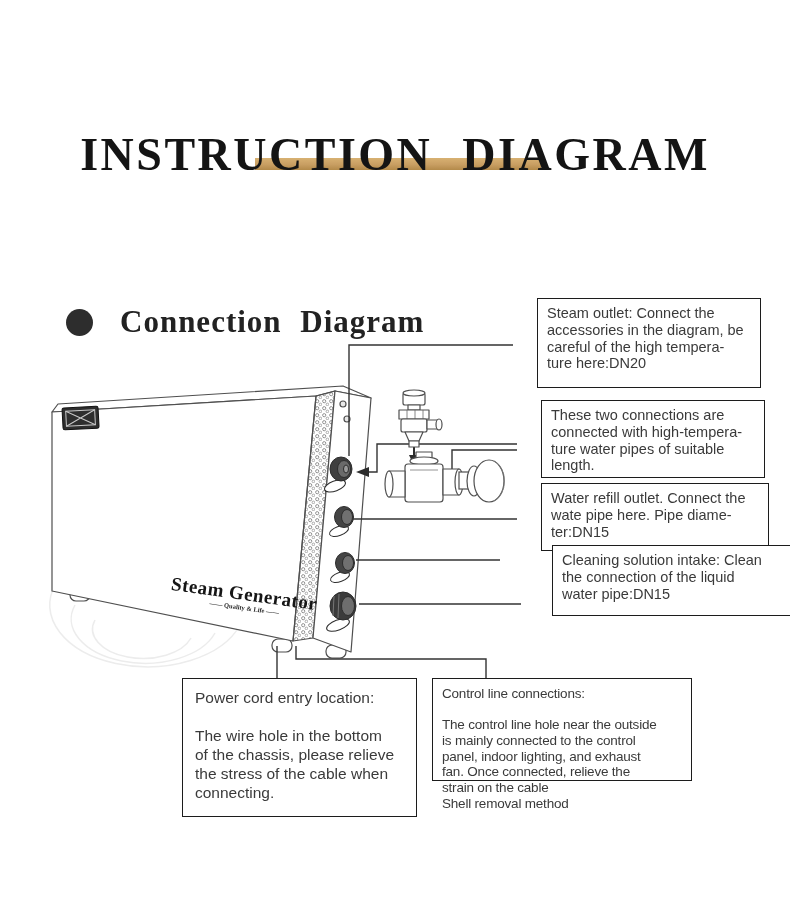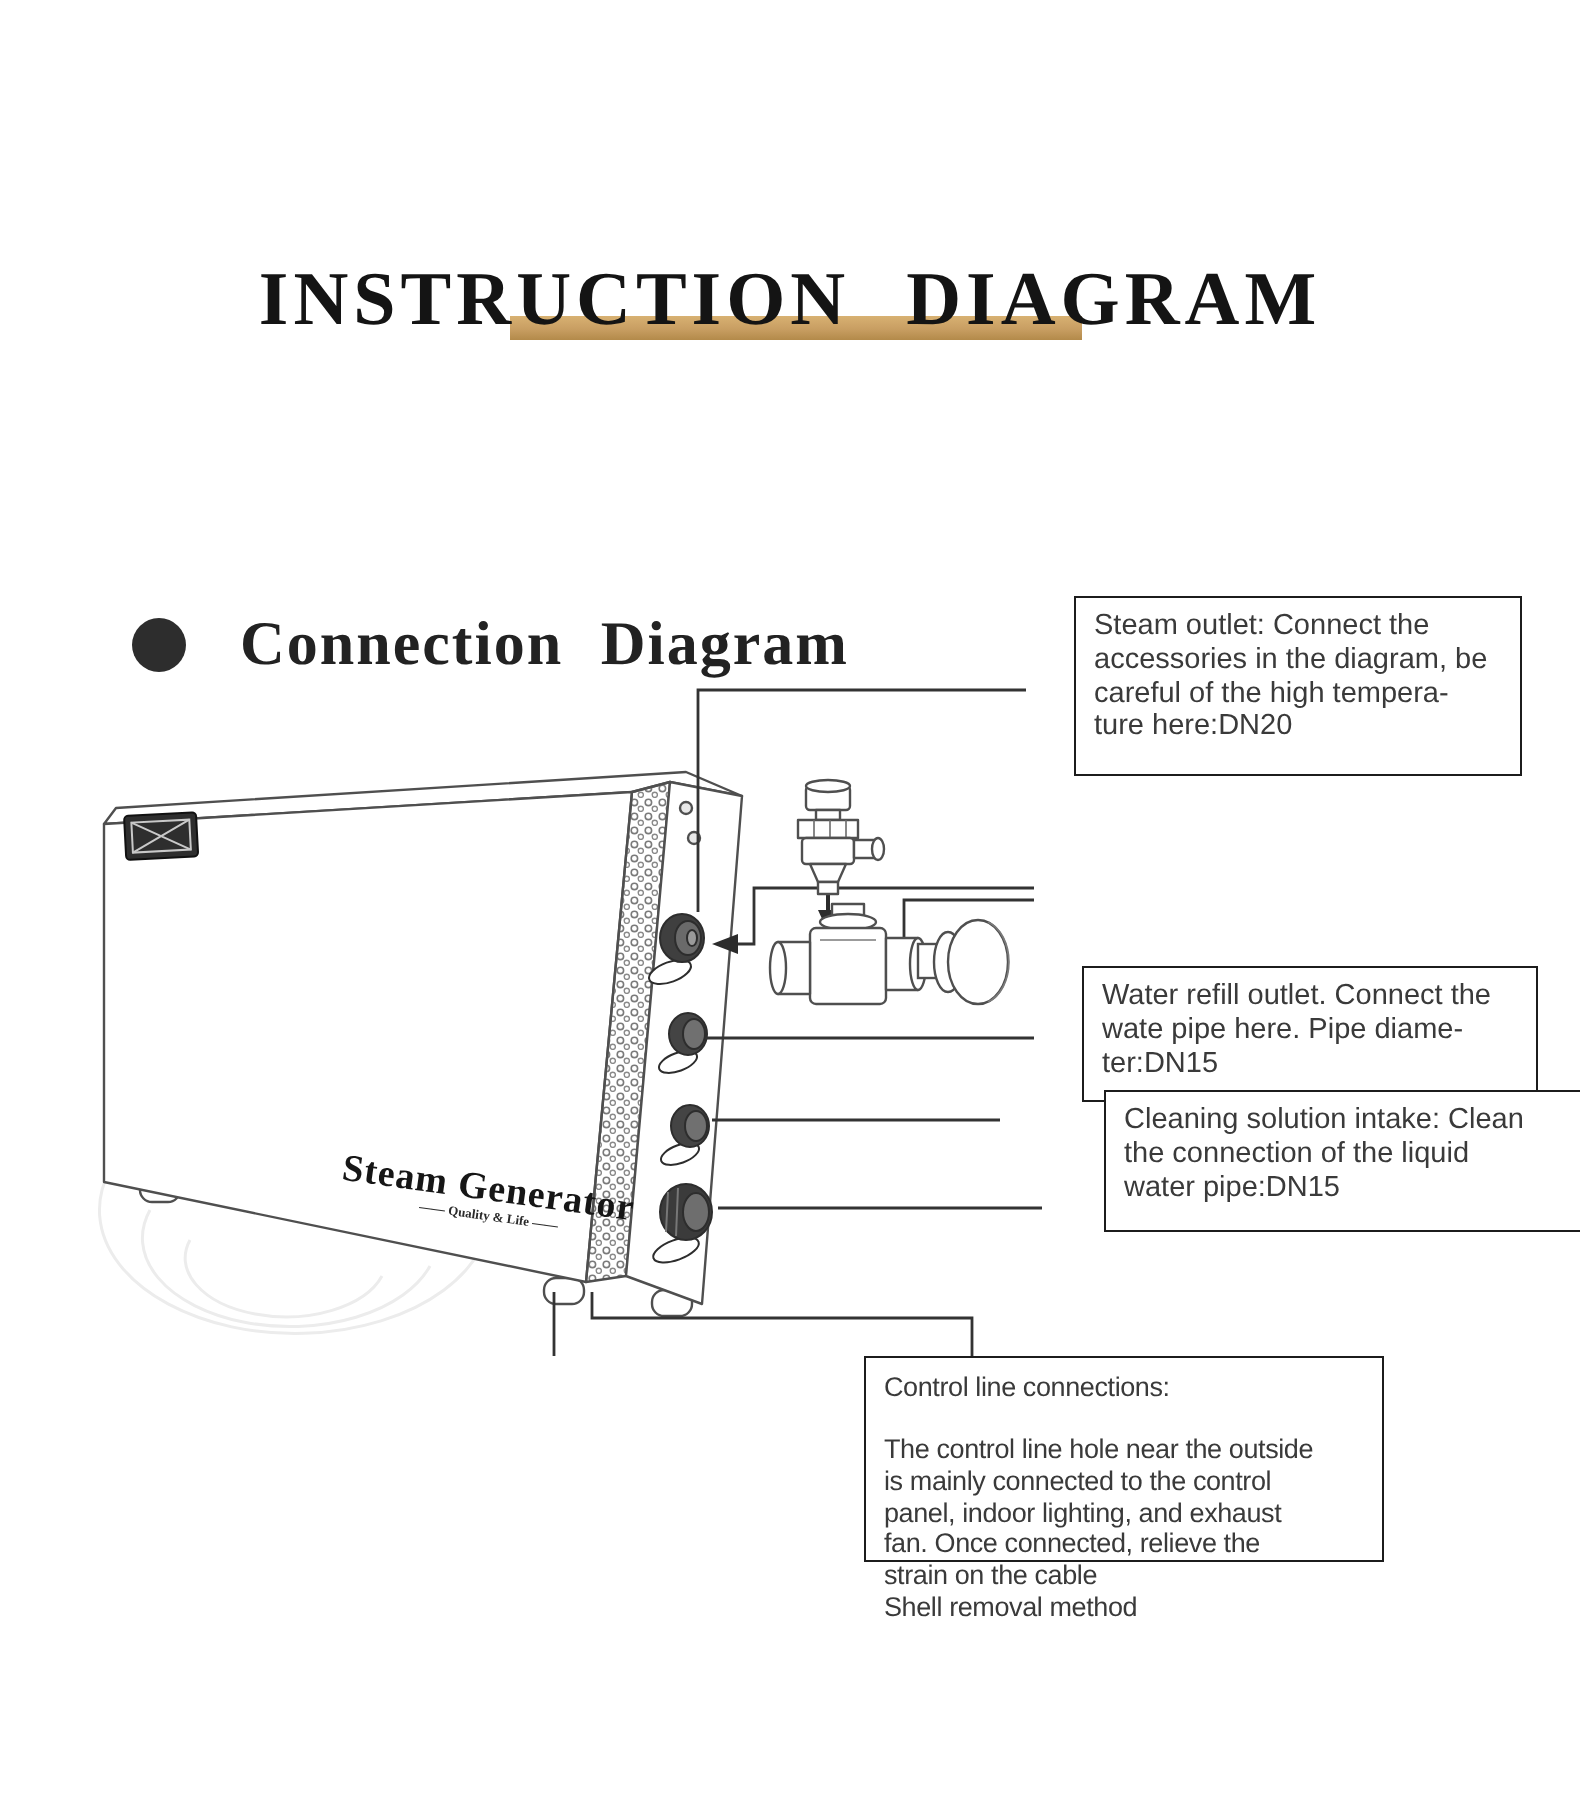--- a/index.html
+++ b/index.html
@@ -4,21 +4,21 @@
 <style>
   html,body{margin:0;padding:0;background:#ffffff;}
   .canvas{position:relative;width:790px;height:897px;background:#ffffff;overflow:hidden;
           font-family:"Liberation Sans",sans-serif;}
 
   
   .title-wrap{position:absolute;left:0;top:128px;width:790px;height:60px;text-align:center;}
   .gold-bar{position:absolute;left:255px;top:30px;width:286px;height:12px;
             background:linear-gradient(180deg,#d8b172 0%,#c89e62 55%,#b38a4a 100%);z-index:0;}
   .page-title{position:relative;z-index:1;margin:0;font-family:"Liberation Serif",serif;
-              font-size:38px;font-weight:700;letter-spacing:2.5px;word-spacing:16px;color:#141414;}
+              font-size:46px;font-weight:700;letter-spacing:2.5px;word-spacing:16px;color:#141414;}
 
   
   .section-head{position:absolute;left:66px;top:292px;display:flex;align-items:center;gap:15px;z-index:3;}
   .bullet{width:27px;height:27px;border-radius:50%;background:#2d2d2d;flex:0 0 auto;}
   .section-title{margin:12px;font-family:"Liberation Serif",serif;font-size:31px;font-weight:700;
                  letter-spacing:1px;word-spacing:10px;color:#222;}
 
   
   .art{position:absolute;left:0;top:0;width:790px;height:897px;z-index:1;}
 
@@ -162,34 +162,48 @@
     </g>
   </svg>
 
   <div class="callout" style="left:513px;top:298px;width:224px;height:90px">
     <p class="callout-text">Steam outlet: Connect the
 accessories in the diagram, be
 careful of the high tempera-
 ture here:DN20</p>
   </div>
 
+  <div class="callout" style="left:517px;top:400px;width:224px;height:78px">
+    <p class="callout-text">These two connections are
+connected with high-tempera-
+ture water pipes of suitable
+length.</p>
+  </div>
 
   <div class="callout" style="left:517px;top:483px;width:228px;height:68px">
     <p class="callout-text">Water refill outlet. Connect the
 wate pipe here. Pipe diame-
 ter:DN15</p>
   </div>
 
   <div class="callout" style="left:528px;top:545px;width:240px;height:71px">
     <p class="callout-text">Cleaning solution intake: Clean
 the connection of the liquid
 water pipe:DN15</p>
   </div>
 
 
+  <div class="callout big" style="left:158px;top:678px;width:235px;height:139px">
+    <p class="callout-text">Power cord entry location:
+
+The wire hole in the bottom
+of the chassis, please relieve
+the stress of the cable when
+connecting.</p>
+  </div>
 
   <div class="callout dense" style="left:408px;top:678px;width:260px;height:103px">
     <p class="callout-text">Control line connections:
 
 The control line hole near the outside
 is mainly connected to the control
 panel, indoor lighting, and exhaust
 fan. Once connected, relieve the
 strain on the cable
 Shell removal method</p>

